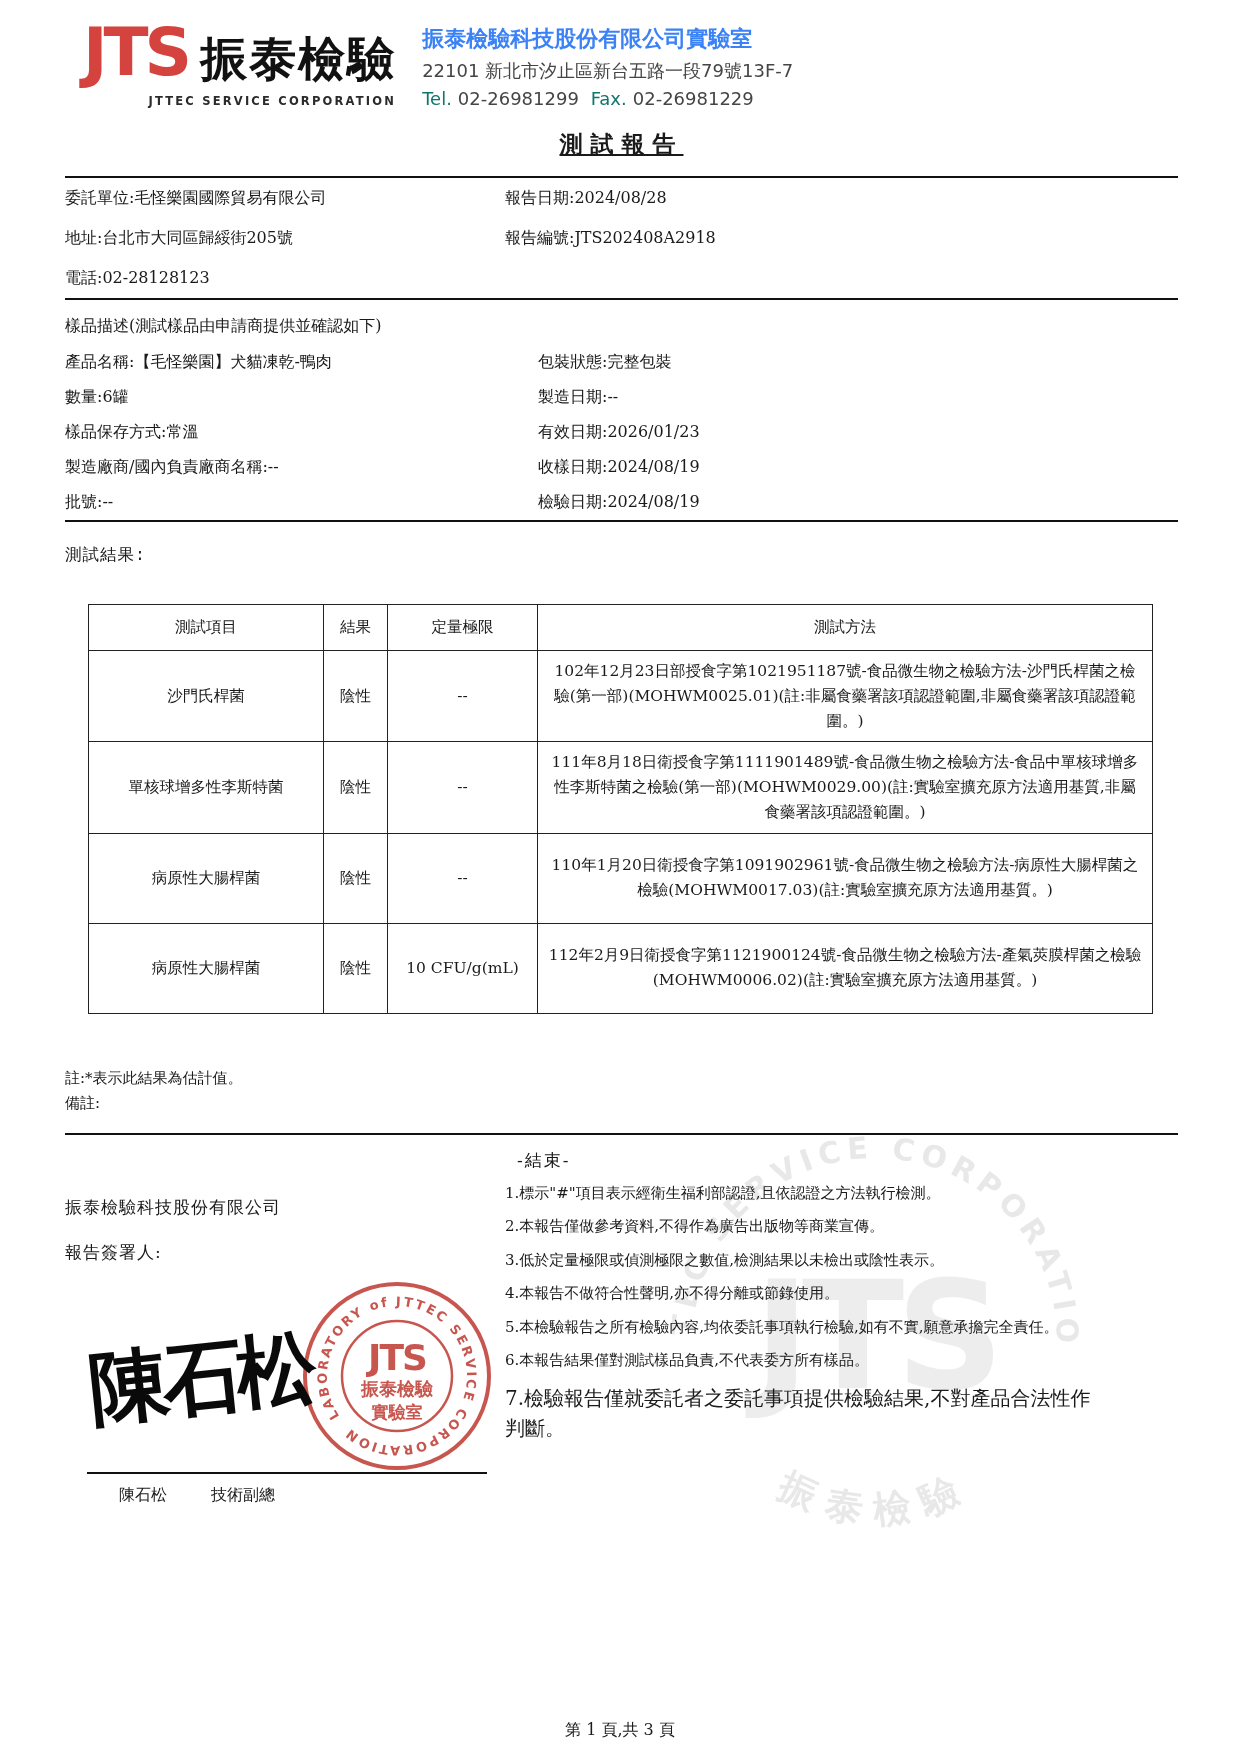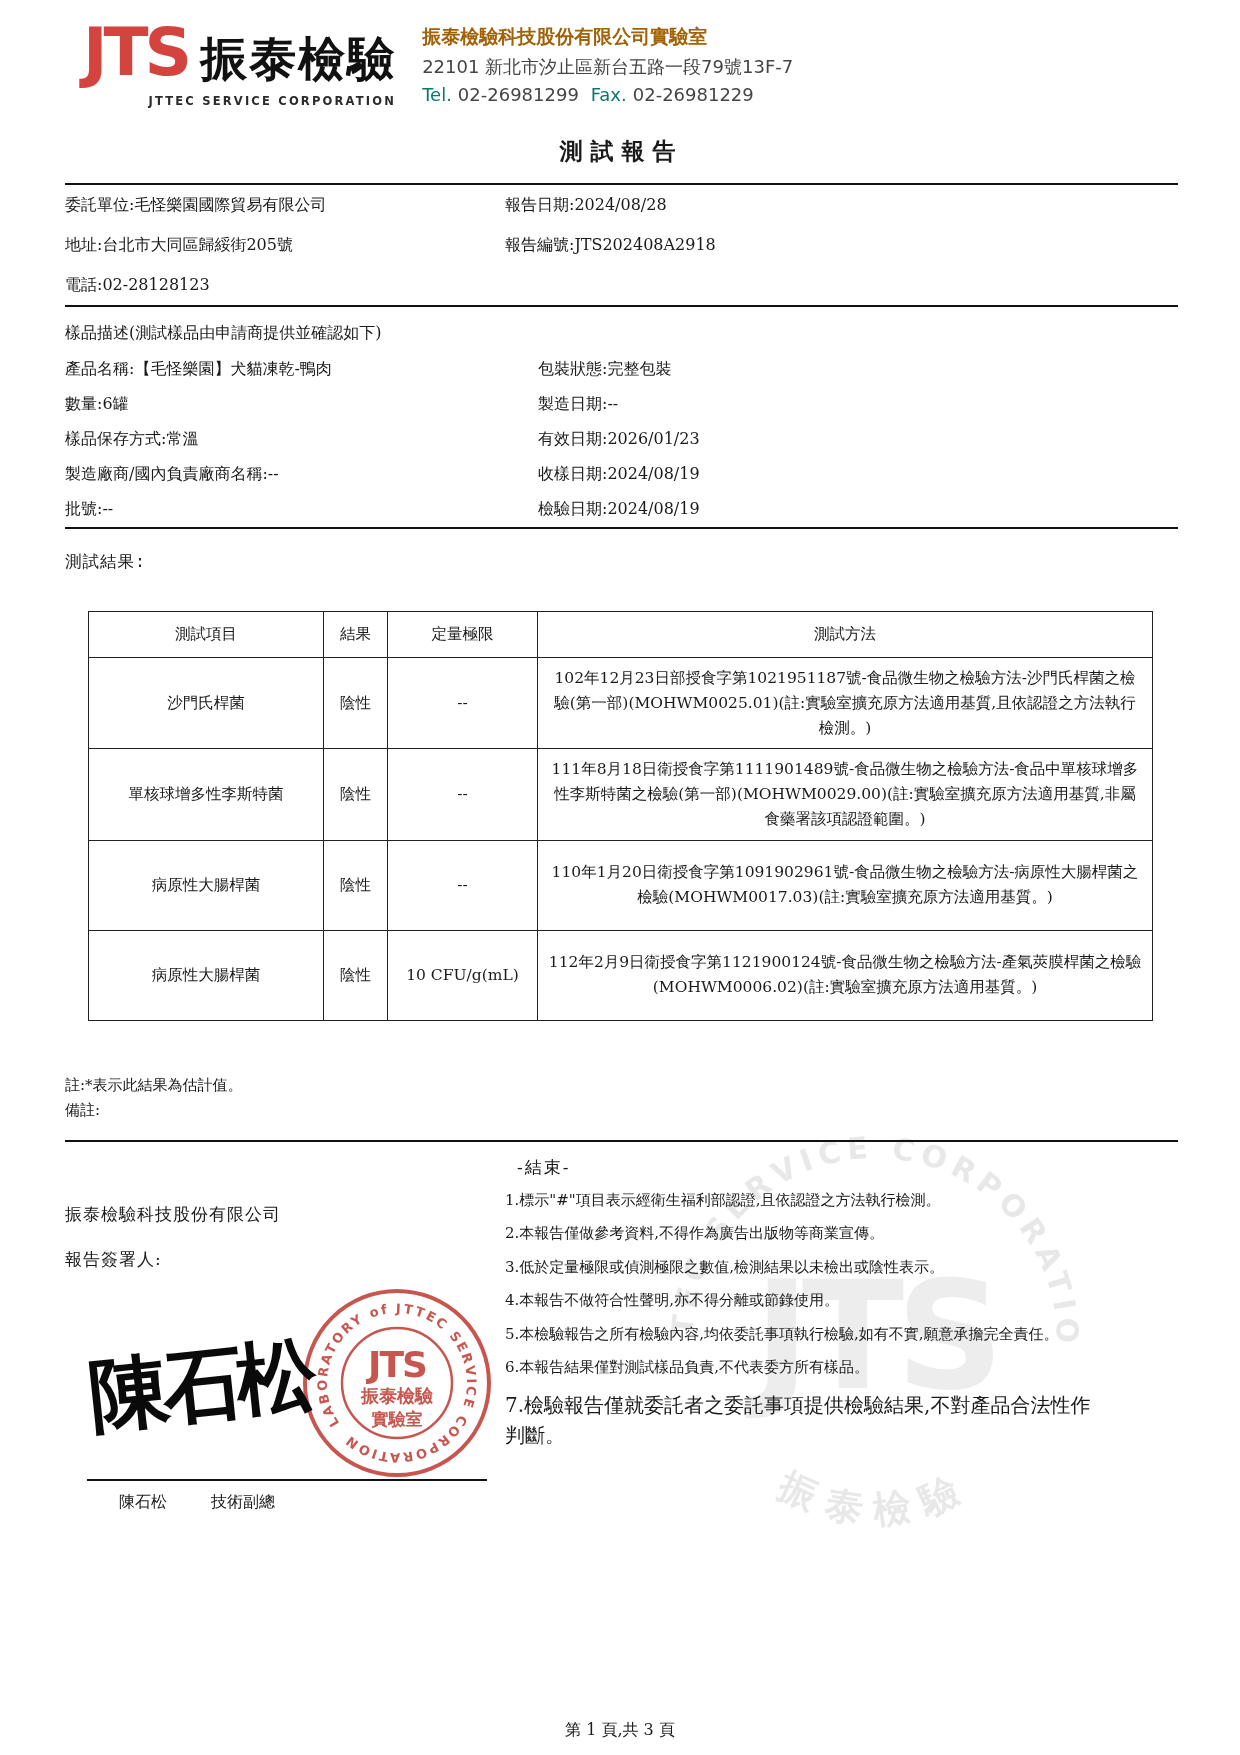--- a/index.html
+++ b/index.html
@@ -18,28 +18,28 @@
   .header { display:flex; align-items:flex-start; gap:26px; margin-left:18px; }
   .logo-block { flex:0 0 auto; }
   .logo-row { display:flex; align-items:baseline; gap:12px; }
   .jts-text { font-family:"DejaVu Sans","Liberation Sans",sans-serif; font-weight:bold;
     font-size:66px; line-height:0.95; color:#d5433e; letter-spacing:-4px; }
   .brand-cn { font-family:"DejaVu Sans","Liberation Sans",sans-serif; font-weight:bold;
     font-size:47px; color:#111; letter-spacing:2px; }
   .brand-en { font-family:"DejaVu Sans","Liberation Sans",sans-serif; font-weight:bold;
     font-size:11.5px; letter-spacing:2.2px; color:#2b2b2b; margin-top:3px; text-align:right; }
   .header-right { font-family:"DejaVu Sans","Liberation Sans",sans-serif; margin-top:2px; }
-  .company-line { color:#a16207; font-weight:bold; font-size:19px; }
+  .company-line { color:#3b82f6; font-weight:bold; font-size:22px; }
   .addr-line { color:#454545; font-size:18px; margin-top:5px; }
   .telfax { color:#454545; font-size:18px; margin-top:5px; }
   .telfax .red { color:#0f766e; }
   .telfax span { margin-right:6px; }
 
   
-  .title { text-align:center; font-size:23px; font-weight:bold; letter-spacing:8px; margin-top:28px; }
+  .title { text-align:center; font-size:23px; font-weight:bold; letter-spacing:8px; margin-top:20px;text-decoration:underline; }
 
   
   .rule { border-top:2.5px solid #111; }
   .rule.mt1 { margin-top:16px; }
 
   
   .kv-row { display:flex; font-size:16px; }
   .kv-left { width:440px; }
   .kv-right { flex:1; }
   .info-section .kv-row { padding:10px 0 9px 0; }
@@ -185,21 +185,21 @@
           <th>結果</th>
           <th>定量極限</th>
           <th>測試方法</th>
         </tr>
       </thead>
       <tbody>
         <tr class="data-row">
           <td>沙門氏桿菌</td>
           <td>陰性</td>
           <td>--</td>
-          <td>102年12月23日部授食字第1021951187號-食品微生物之檢驗方法-沙門氏桿菌之檢驗(第一部)(MOHWM0025.01)(註:實驗室擴充原方法適用基質,且依認證之方法執行檢測。)</td>
+          <td>102年12月23日部授食字第1021951187號-食品微生物之檢驗方法-沙門氏桿菌之檢驗(第一部)(MOHWM0025.01)(註:非屬食藥署該項認證範圍,非屬食藥署該項認證範圍。)</td>
         </tr>
         <tr class="data-row">
           <td>單核球增多性李斯特菌</td>
           <td>陰性</td>
           <td>--</td>
           <td>111年8月18日衛授食字第1111901489號-食品微生物之檢驗方法-食品中單核球增多性李斯特菌之檢驗(第一部)(MOHWM0029.00)(註:實驗室擴充原方法適用基質,非屬食藥署該項認證範圍。)</td>
         </tr>
         <tr class="data-row">
           <td>病原性大腸桿菌</td>
           <td>陰性</td>

